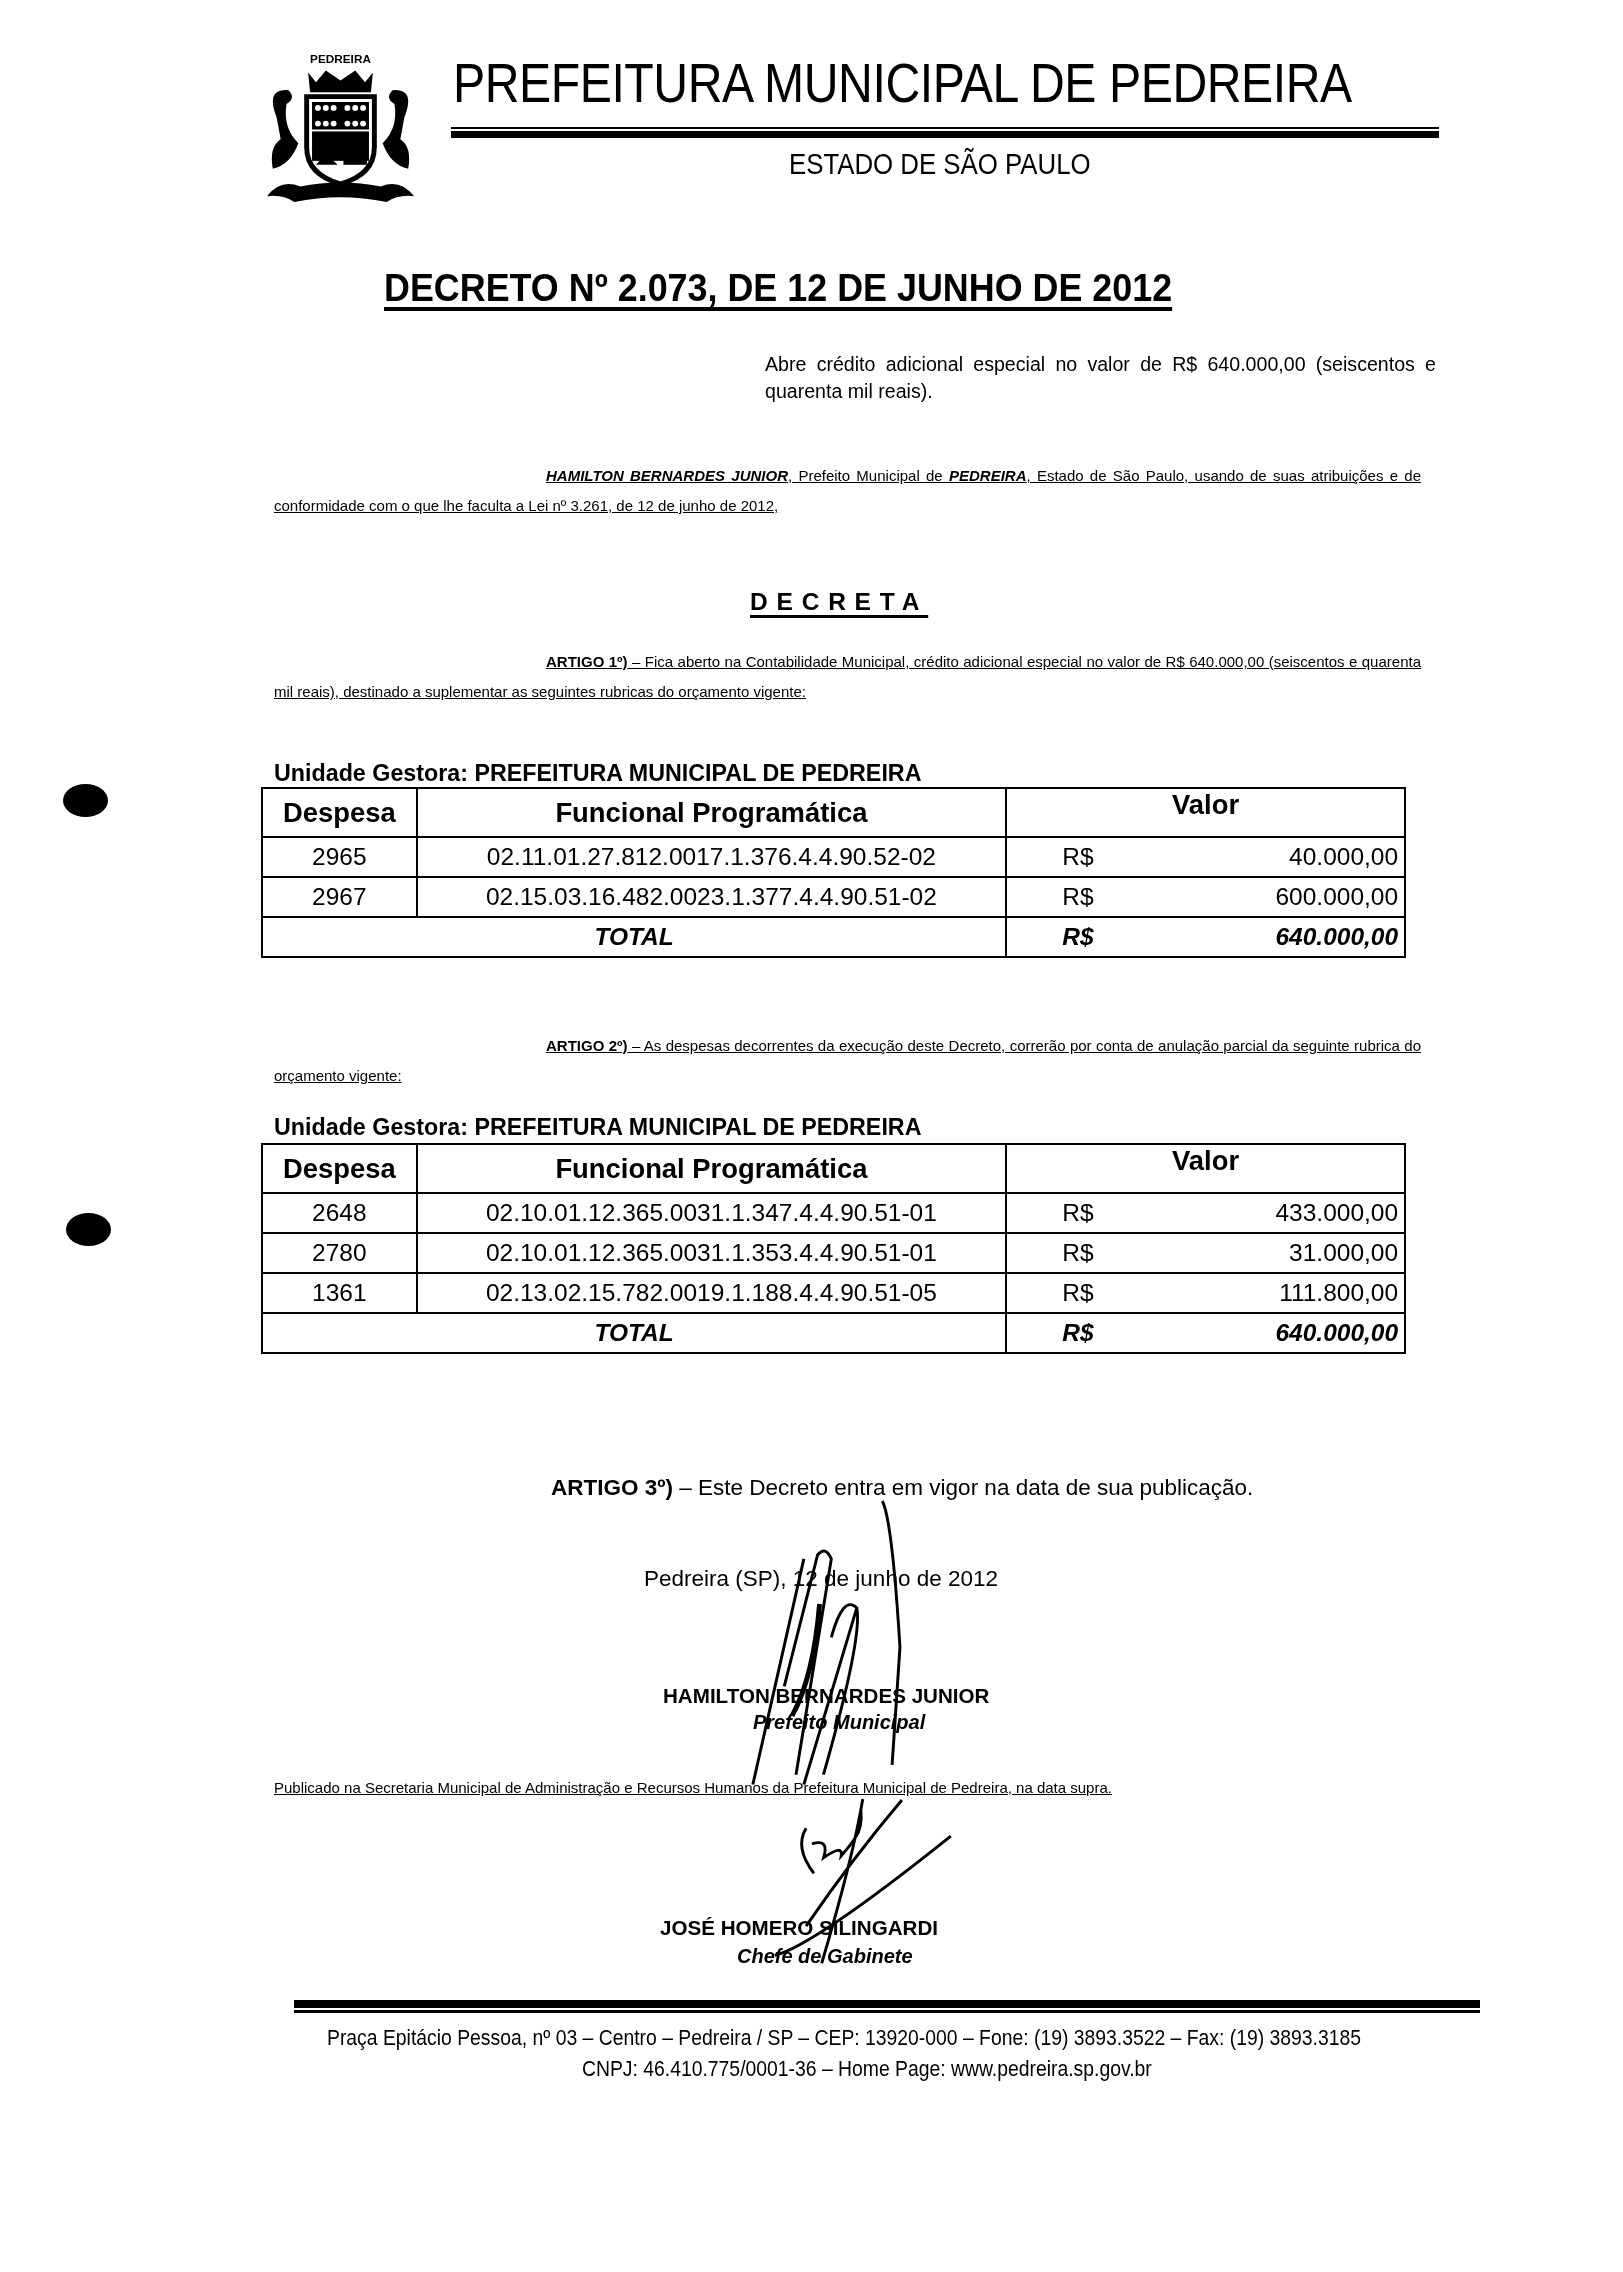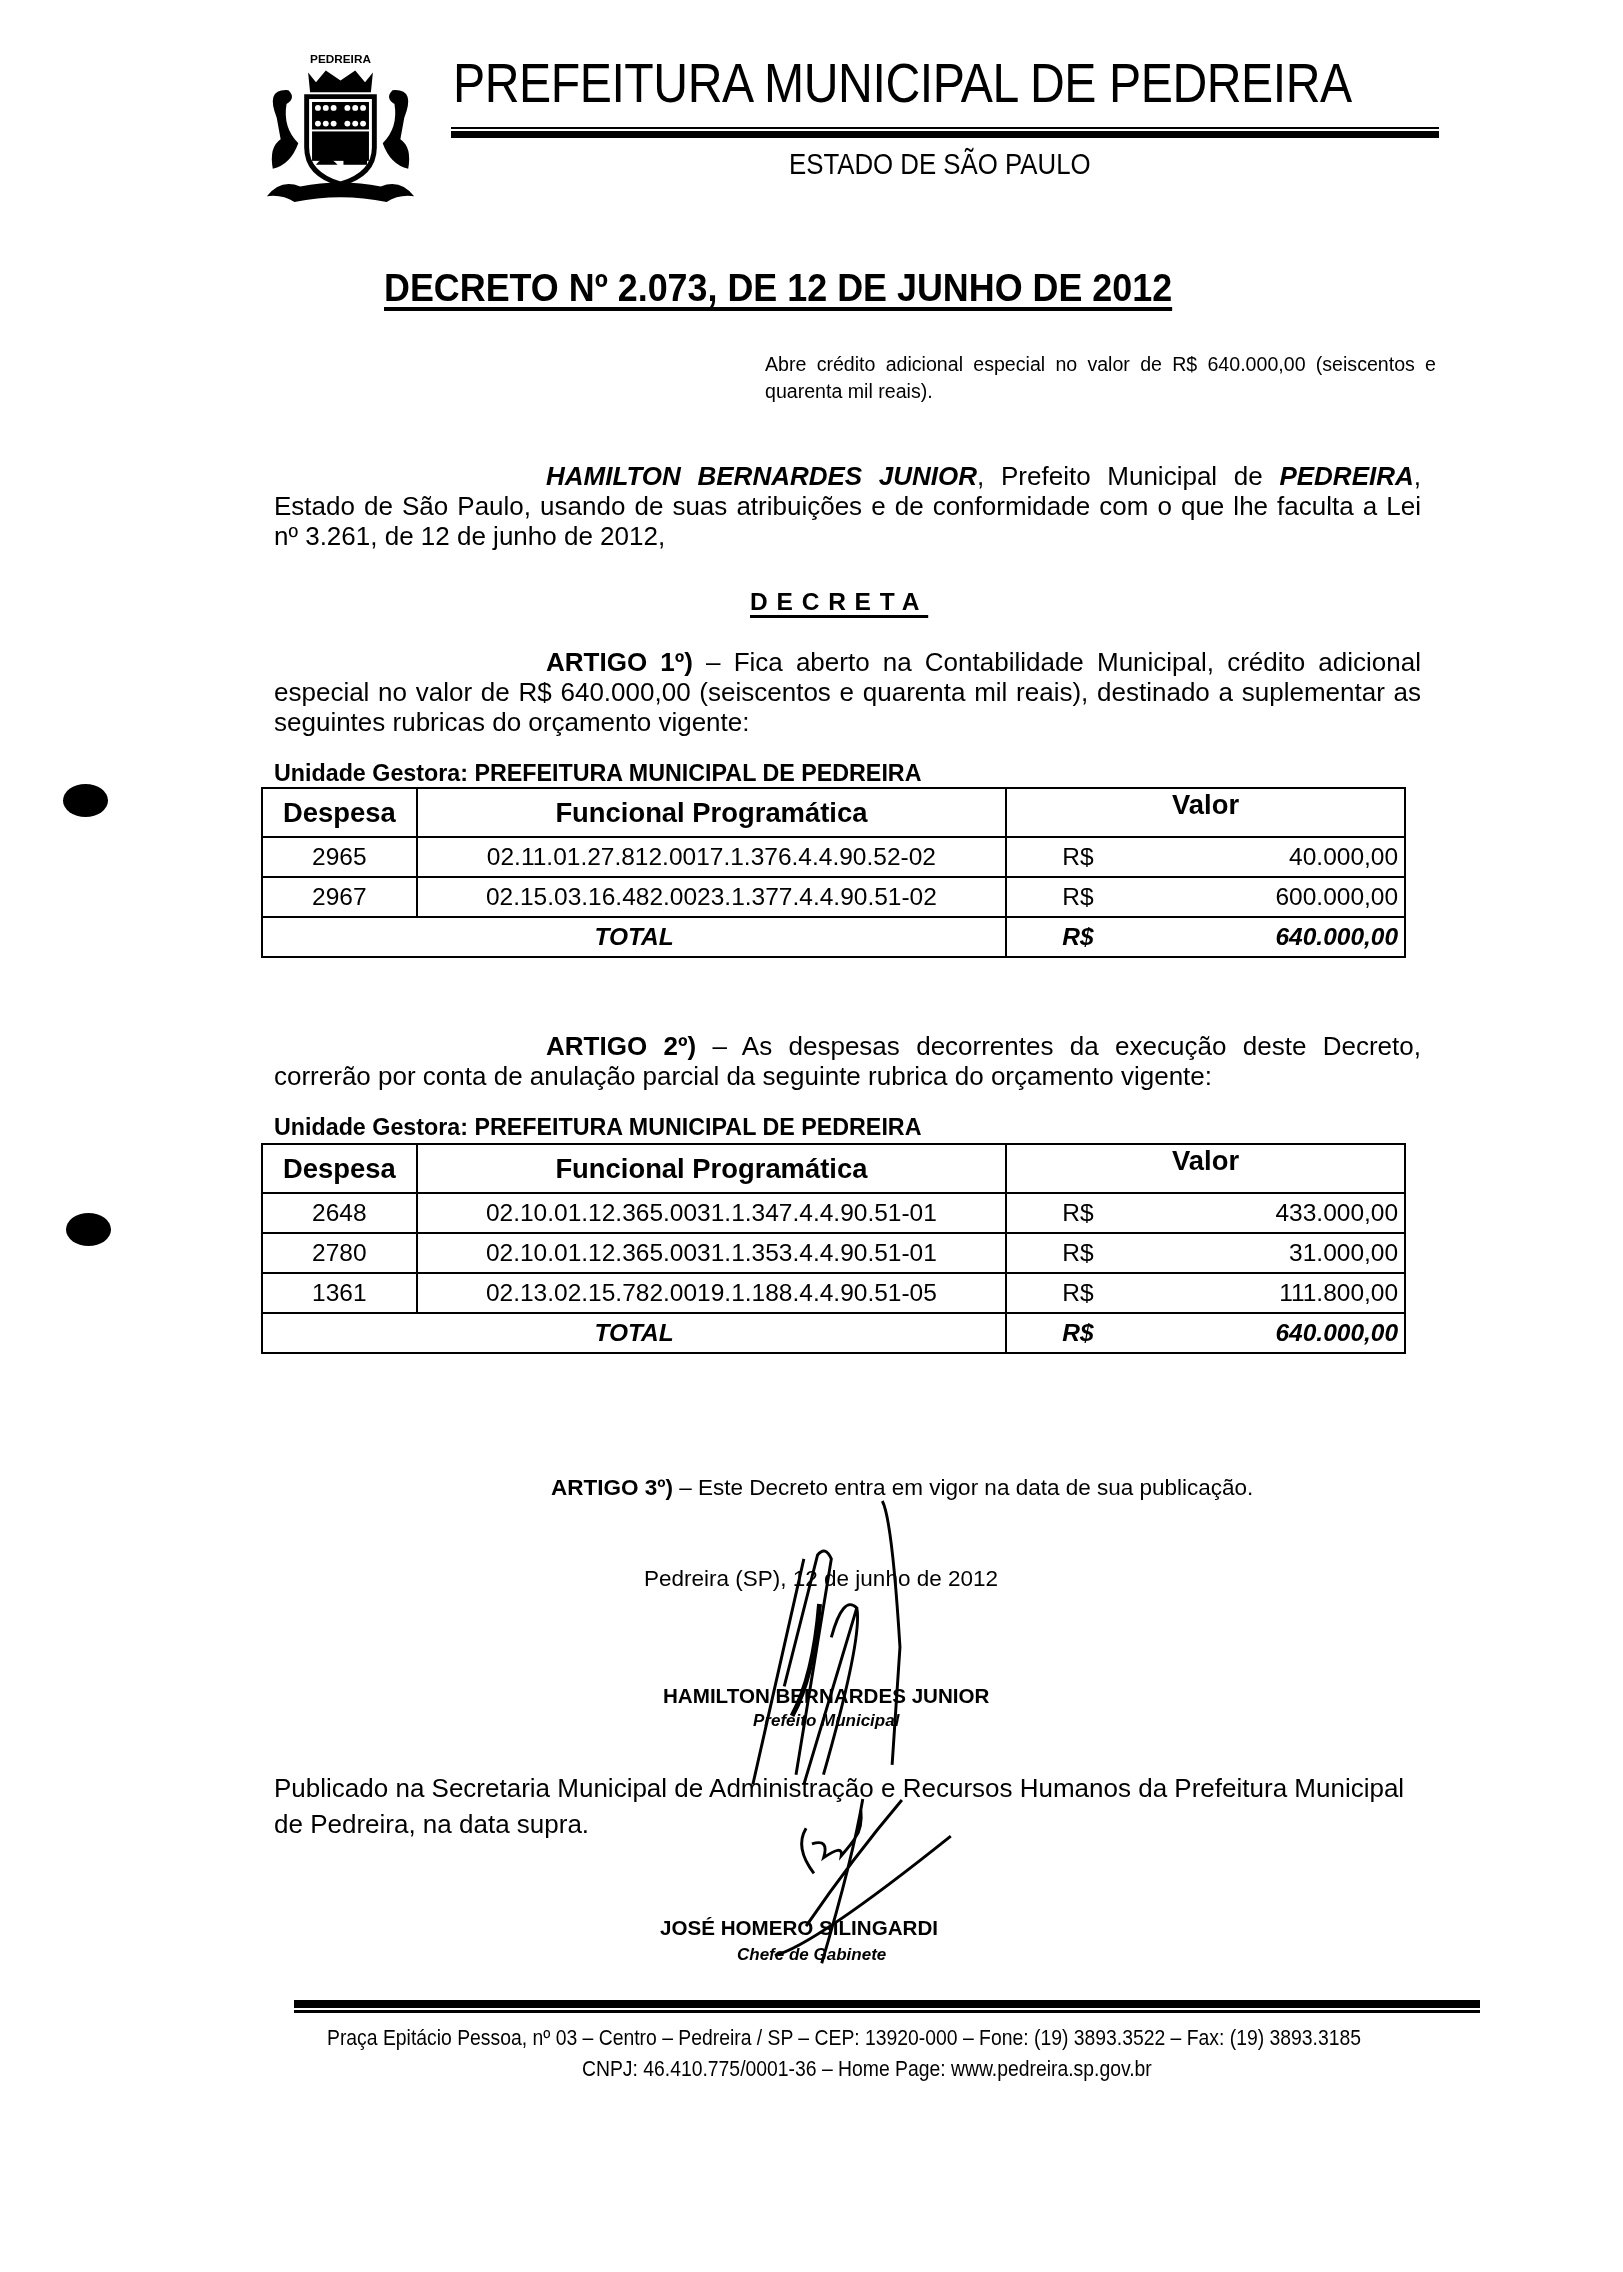--- a/index.html
+++ b/index.html
@@ -6,36 +6,36 @@
     body { width: 1623px; height: 2273px; position: relative; overflow: hidden; color: #000; font-family: "Liberation Sans", sans-serif; }
     .abs { position: absolute; }
     .hole { position: absolute; width: 45px; height: 33px; border-radius: 50%; background: #000; }
     .logo { left: 261px; top: 49px; width: 159px; height: 157px; }
     .hdr-title { left: 453px; top: 55px; font-size: 56px; letter-spacing: -0.5px; transform: scaleX(0.86); transform-origin: left top; white-space: nowrap; line-height: 1; }
     .hdr-rule-thin { left: 451px; top: 127px; width: 988px; height: 2px; background: #000; }
     .hdr-rule-thick { left: 451px; top: 131px; width: 988px; height: 6.9px; background: #000; }
     .hdr-sub { left: 789px; top: 149px; font-size: 30px; transform: scaleX(0.86); transform-origin: left top; white-space: nowrap; line-height: 1; }
     .decree-title { left: 384px; top: 267px; font-size: 39px; font-weight: bold; text-decoration: underline; text-decoration-thickness: 3.9px; text-underline-offset: 5.9px; white-space: nowrap; transform: scaleX(0.92); transform-origin: left top; line-height: 1.1; }
     .ementa { left: 765px; top: 351px; width: 671px; font-size: 19.6px; line-height: 27.4px; text-align: justify; text-align-last: left; }
-    .para { left: 274px; width: 1147px; font-size: 26px; line-height: 30px; text-align: justify; }
+    .para { left: 274px; width: 1147px; font-size: 15px; line-height: 30px; text-align: justify; text-decoration: underline; }
     .para .indent { display: inline-block; width: 272px; }
     .decreta { left: 750px; top: 588px; font-size: 24.5px; font-weight: bold; letter-spacing: 8.8px; text-decoration: underline; text-decoration-thickness: 2.9px; text-underline-offset: 4.9px; }
     .ug { left: 274px; font-size: 24.5px; font-weight: bold; white-space: nowrap; transform: scaleX(0.95); transform-origin: left top; }
     table.dt { position: absolute; left: 261px; width: 1145px; border-collapse: collapse; font-size: 24.5px; }
     table.dt td, table.dt th { border: 2px solid #000; padding: 0 9.8px; height: 38px; }
     table.dt th { font-weight: bold; font-size: 27.4px; height: 47px; vertical-align: middle; }
     table.dt th.valor { vertical-align: top; padding-top: 0; }
     .c1 { width: 133px; text-align: center; }
     .c2 { width: 568px; text-align: center; }
     .c3 { width: 39px; text-align: left; border-right: none !important; padding-left: 55px !important; }
     .c4 { text-align: right; border-left: none !important; padding-right: 5.9px !important; }
     .total td { font-weight: bold; font-style: italic; margin-left: 41px; }
     .center { text-align: center; }
     .sig-name { font-weight: bold; font-size: 20.6px; white-space: nowrap; }
-    .sig-role { font-weight: bold; font-style: italic; font-size: 17px; white-space: nowrap; }
+    .sig-role { font-weight: bold; font-style: italic; font-size: 20px; white-space: nowrap; }
     .ftr-thin { left: 294px; top: 2000px; width: 1186px; height: 7.8px; background: #000; }
     .ftr-thick { left: 294px; top: 2010px; width: 1186px; height: 2.9px; background: #000; }
     .ftr-line { font-size: 22.5px; white-space: nowrap; transform: scaleX(0.86); transform-origin: left top; line-height: 1; }
     svg.signature { position: absolute; overflow: visible; }
   </style>
 </head>
 <body>
 
 <div class="hole" style="left:63px;top:784px;"></div>
 <div class="hole" style="left:66px;top:1213px;"></div>

